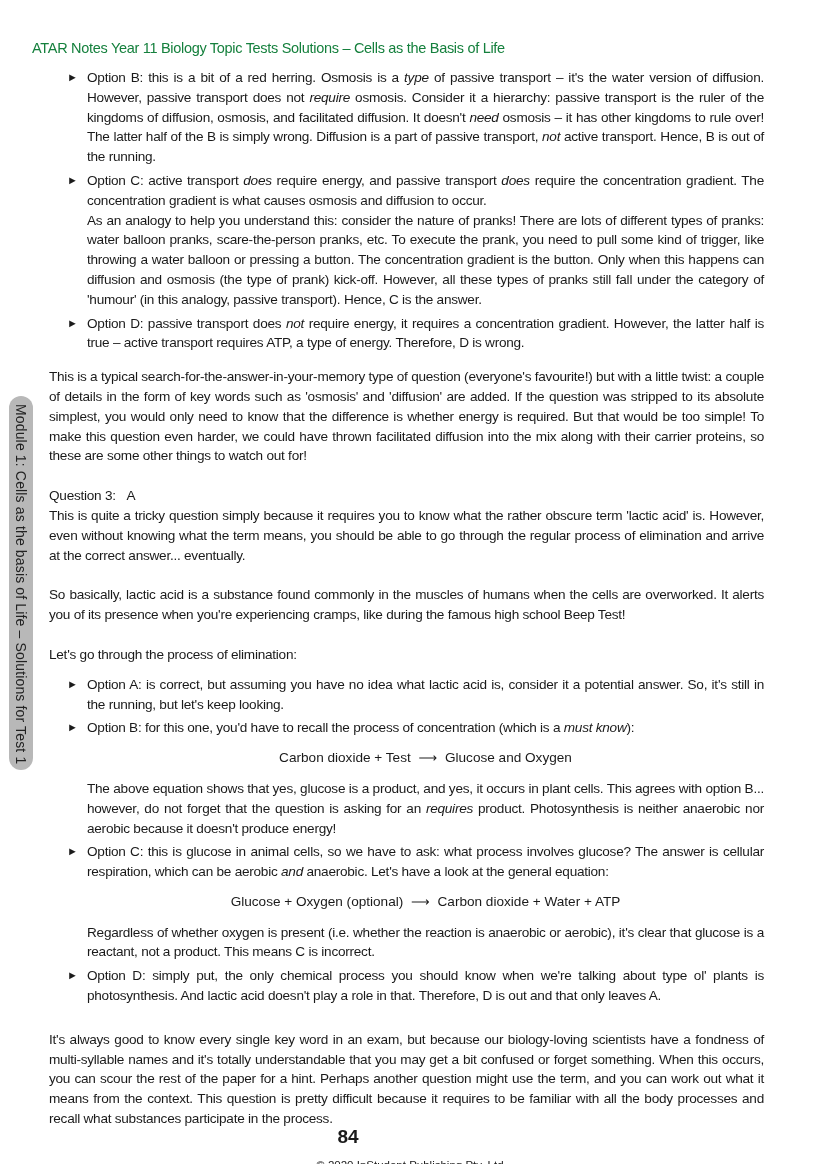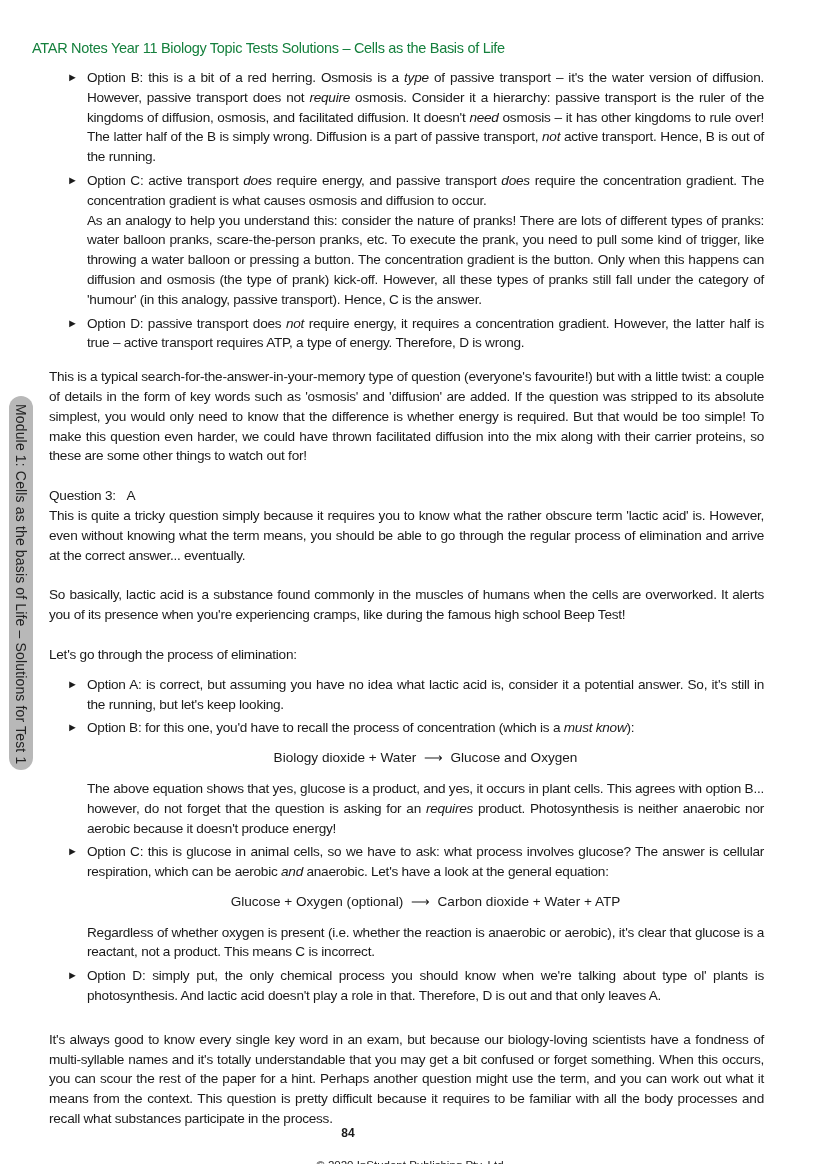--- a/index.html
+++ b/index.html
@@ -36,21 +36,21 @@
   }
   .gap { height: 20px; }
   .gap-s { height: 10px; }
   .equation {
     text-align: center; margin: 10px 0 11px 0; letter-spacing: 0;
     font-size: 13.6px;
   }
   .eq-arrow { display: inline-block; margin: 0 4px; font-size: 13px; }
   .page-num {
     position: absolute; left: 0; width: 696px; top: 1126px; text-align: center;
-    font-size: 12px; font-weight: bold;
+    font-size: 19px; font-weight: bold;
   }
   .copyright {
     position: absolute; left: 0; width: 823px; top: 1143px; text-align: center;
     font-size: 11.5px;
     margin-top: 16px;
   }
 </style>
 </head>
 <body>
 
@@ -94,21 +94,21 @@
   <div class="gap-s"></div>
   <ul class="opts">
     <li>
       <span class="bullet">►</span>
       <b>Option A:</b><span> is correct, but assuming you have no idea what lactic acid is, consider it a potential answer. So, it's still in the running, but let's keep looking.</span>
     </li>
     <li>
       <span class="bullet">►</span>
       <b>Option B:</b><span> for this one, you'd have to recall the process of concentration (which is a </span><i>must know</i><span>):</span>
       <div class="equation">
-        <span>Biology dioxide + Water</span>
+        <span>Carbon dioxide + Test</span>
         <span class="eq-arrow">⟶</span>
         <span>Glucose and Oxygen</span>
       </div>
       <p><span>The above equation shows that yes, glucose is a product, and yes, it occurs in plant cells. This agrees with option B... however, do not forget that the question is asking for an </span><i>requires</i><span> product. Photosynthesis is neither anaerobic nor aerobic because it doesn't produce energy!</span></p>
     </li>
     <li>
       <span class="bullet">►</span>
       <b>Option C:</b><span> this is glucose in animal cells, so we have to ask: what process involves glucose? The answer is cellular respiration, which can be aerobic </span><i>and</i><span> anaerobic. Let's have a look at the general equation:</span>
       <div class="equation">
         <span>Glucose + Oxygen (optional)</span>

